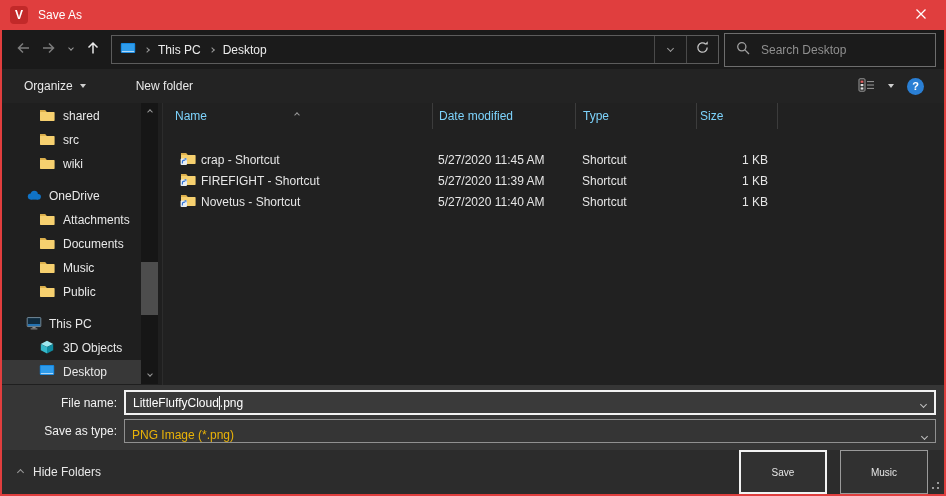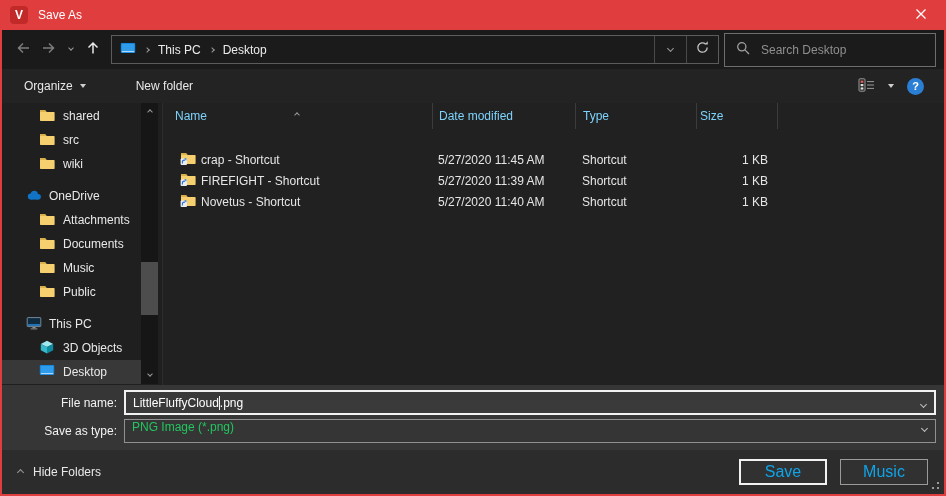--- a/index.html
+++ b/index.html
@@ -55,28 +55,28 @@
   .r-name{ width:269px; padding-left:17px; display:flex; align-items:center; gap:5px; }
   .r-date{ width:143px; padding-left:6px; }
   .r-type{ width:121px; padding-left:7px; }
   .r-size{ width:81px; padding-right:9px; justify-content:flex-end; display:flex; }
   
   .panel{ height:65px; background:#363636; padding-top:5px; }
   .frow2{ display:flex; align-items:center; height:25px; margin-bottom:3px; }
   .flabel{ width:122px; text-align:right; padding-right:7px; color:#f2f2f2; font-size:12px; flex:none; }
   .textfield{ flex:1; margin-right:8px; height:25px; border:2px solid #f2f2f2; background:#3a3a3a; display:flex; align-items:center;
     padding:0 8px 0 7px; color:#fff; font-size:12px; }
-  .combofield{ flex:1; margin-right:8px; height:24px; border:1px solid #909090; background:#353535; display:flex; align-items:flex-start;
-    padding:0 8px 0 7px; color:#22c55e; font-size:12px; }
+  .combofield{ flex:1; margin-right:8px; height:24px; border:1px solid #909090; background:#353535; display:flex; align-items:flex-end;
+    padding:0 8px 0 7px; color:#eab308; font-size:12px; }
   .caret{ width:1px; height:14px; background:#f5f5f5; }
   .field-chev{ margin-left:auto; }
   
   .footer{ height:44px; background:#2c2c2c; display:flex; align-items:center; padding:0 16px; position:relative; }
   .hidefolders{ display:flex; align-items:center; gap:10px; color:#e8e8e8; font-size:12px; }
-  .btn{ width:88px; height:26px; display:flex; align-items:center; justify-content:center; color:#0ea5e9; font-size:16px; background:#313131; }
+  .btn{ width:88px; height:44px; display:flex; align-items:center; justify-content:center; color:#e5e5e5; font-size:10px; background:#313131; }
   .btn.primary{ border:2px solid #f2f2f2; margin-right:13px; }
   .btn.normal{ border:1px solid #9a9a9a; }
   .btn-zone{ margin-left:auto; display:flex; }
   .grip{ position:absolute; right:5px; bottom:5px; width:2px; height:2px; background:#9a9a9a;
     box-shadow:0 -5px #9a9a9a, -5px 0 #9a9a9a; }
   
   .chev{ display:inline-block; width:5px; height:5px; border-right:1.4px solid #9a9a9a; border-bottom:1.4px solid #9a9a9a; }
   .chev.up{ transform:rotate(-135deg); }
   .chev.down{ transform:rotate(45deg); margin-top:-3px; }
   .chev.right{ width:4px; height:4px; transform:rotate(-45deg); }

